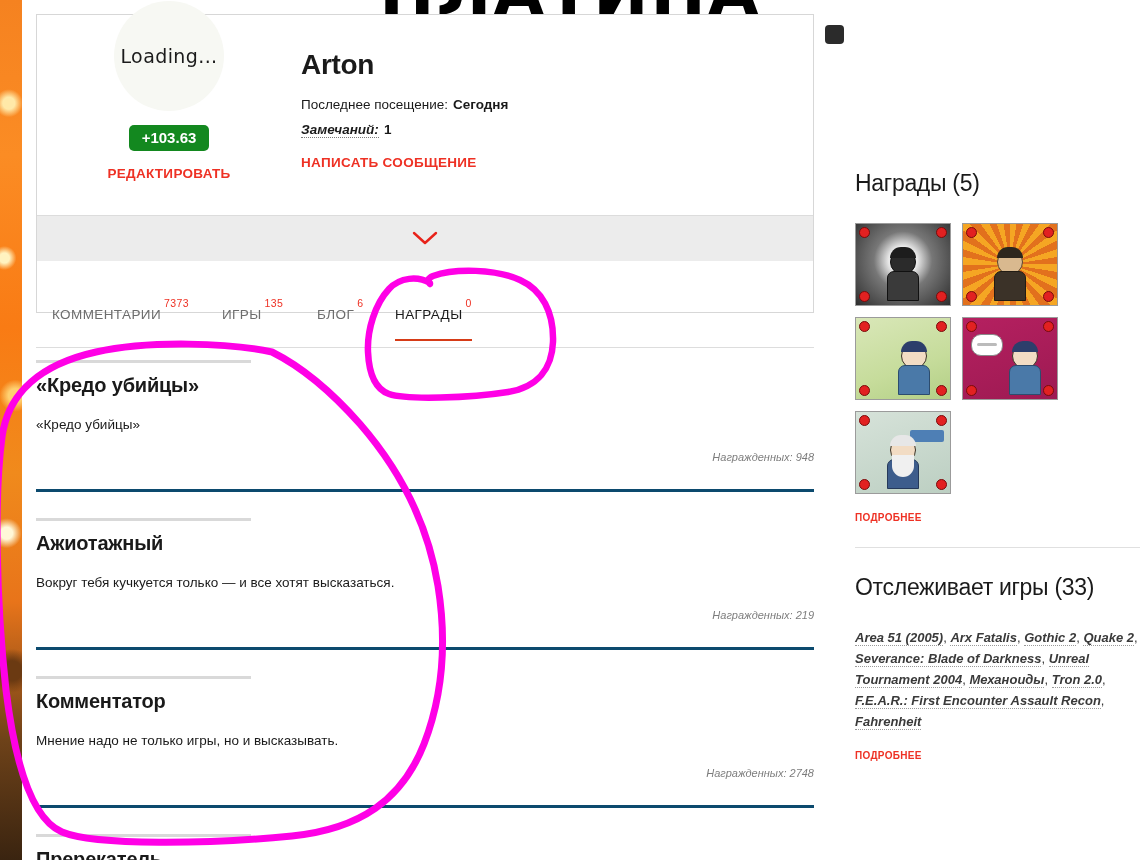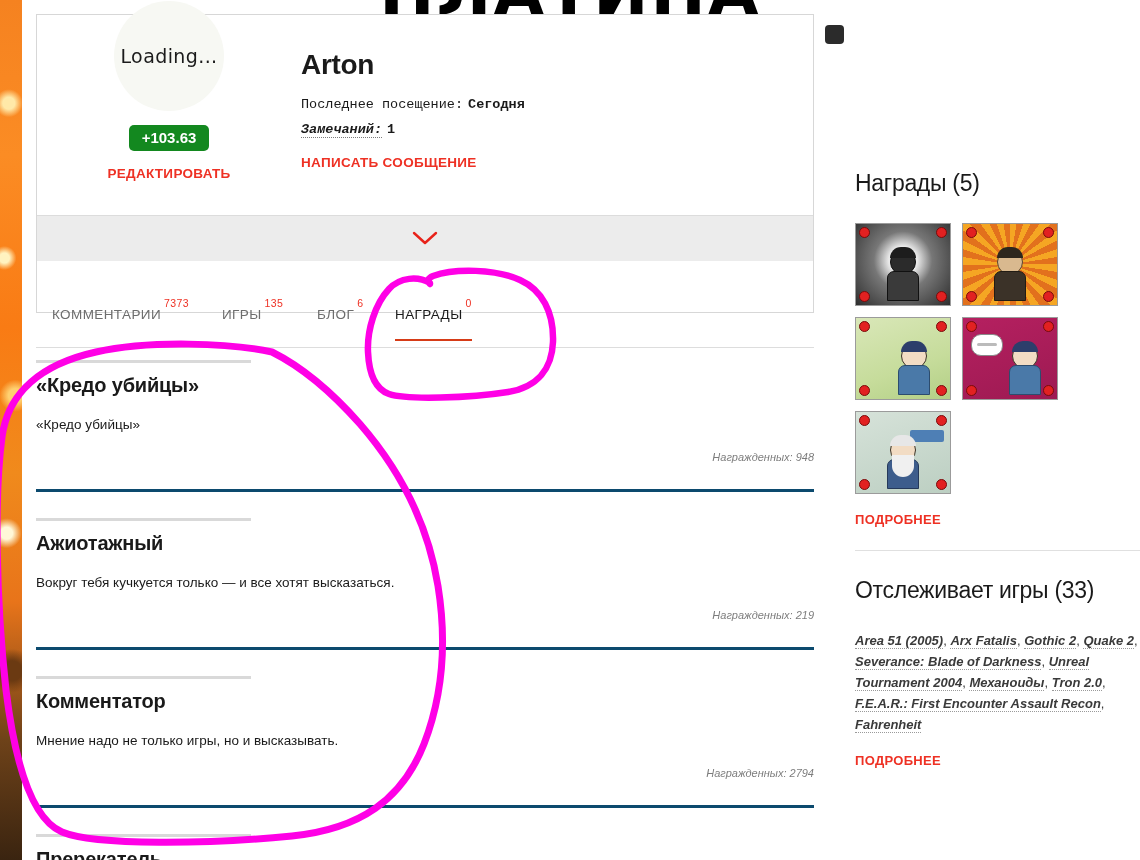--- a/index.html
+++ b/index.html
@@ -62,21 +62,21 @@
     margin-top:14px;background:#13881f;color:#fff;font-weight:bold;
     font-size:15px;border-radius:5px;padding:4px 13px 5px;
   }
   #edit-link{
     margin-top:15px;color:#ee3124;font-size:13.5px;font-weight:bold;
     letter-spacing:.3px;cursor:pointer;
   }
 
   #info-col{padding-top:34px;}
   #nickname{font-size:28px;font-weight:bold;margin:0 0 16px 0;letter-spacing:-.3px;}
-  .info-row{font-size:13.5px;margin-bottom:10px;color:#1a1a1a;font-family:Liberation Mono, monospace;}
+  .info-row{font-size:13.5px;margin-bottom:10px;color:#1a1a1a;}
   .info-row .lbl{color:#1a1a1a;}
   .info-row .val{font-weight:bold;margin-left:5px;}
   #warn-label{
     font-style:italic;font-weight:bold;
     border-bottom:1px dotted #7a7a7a;
   }
   #message-link{
     margin-top:18px;color:#ee3124;font-size:13.5px;font-weight:bold;
     letter-spacing:.3px;cursor:pointer;
   }
@@ -174,21 +174,21 @@
   .b5 .hair{background:#e7e7e7;border-radius:13px 13px 0 0;}
   .b5 .beard{
     position:absolute;left:50%;transform:translateX(-50%);top:18px;
     width:22px;height:22px;border-radius:0 0 11px 11px;background:#f0f0f0;z-index:2;
   }
   .badge .ribbon{
     position:absolute;right:6px;top:18px;width:34px;height:12px;
     background:#4e7fb5;border-radius:2px;
   }
   .side-more{
-    display:inline-block;margin-top:18px;color:#ee3124;font-size:13px;
+    display:inline-block;margin-top:18px;color:#ee3124;font-size:10px;
     font-weight:bold;letter-spacing:.3px;cursor:pointer;
   }
   #tracked-games{font-size:13px;font-style:italic;font-weight:bold;line-height:1.62;color:#3a3a3a;}
   #tracked-games .g{border-bottom:1px dotted #9a9a9a;cursor:pointer;}
   #tracked-games .sep{font-style:normal;font-weight:normal;color:#3a3a3a;}
 
   
   #annotations{position:absolute;left:0;top:0;width:1140px;height:860px;pointer-events:none;}
 </style>
 </head>
@@ -264,21 +264,21 @@
     <div class="award-rule"></div>
     <h2 class="award-title">Ажиотажный</h2>
     <p class="award-desc">Вокруг тебя кучкуется только — и все хотят высказаться.</p>
     <p class="award-count">Награжденных: 219</p>
   </div>
 
   <div class="award-item">
     <div class="award-rule"></div>
     <h2 class="award-title">Комментатор</h2>
     <p class="award-desc">Мнение надо не только игры, но и высказывать.</p>
-    <p class="award-count">Награжденных: 2794</p>
+    <p class="award-count">Награжденных: 2748</p>
   </div>
 
   <div class="award-item">
     <div class="award-rule"></div>
     <h2 class="award-title">Пререкатель</h2>
   </div>
 </div>
 
 <div id="sidebar">
 

